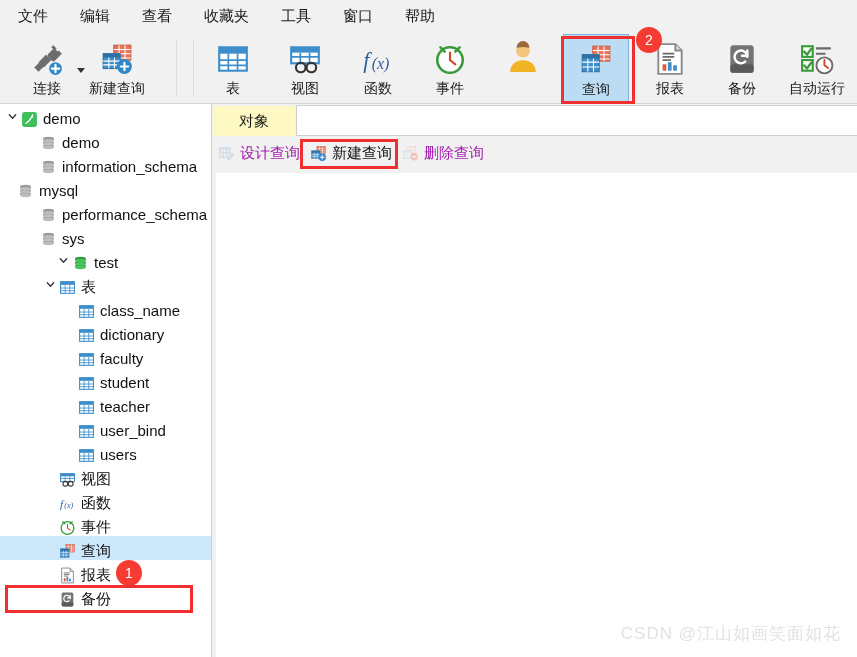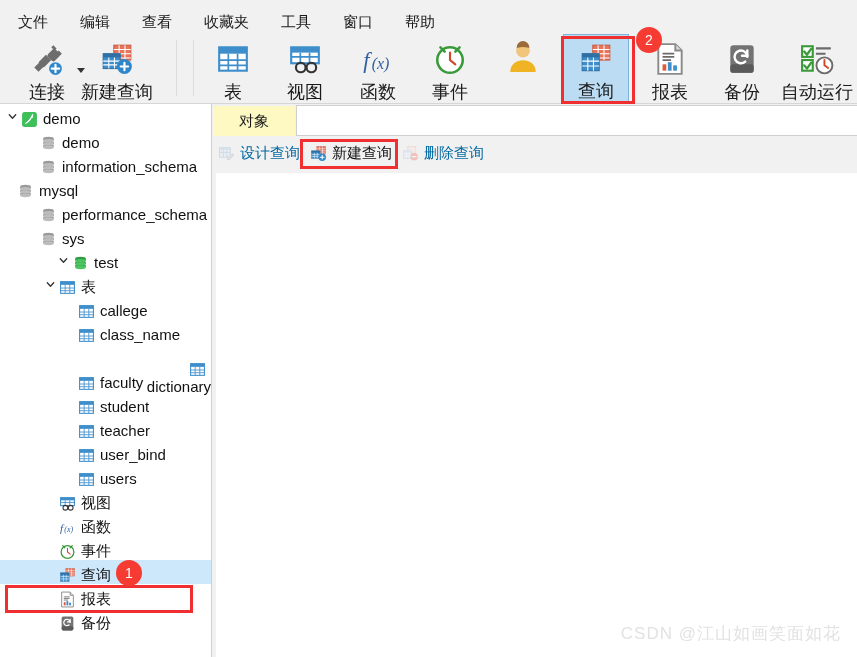--- a/index.html
+++ b/index.html
@@ -14,21 +14,21 @@
     position: relative;
     width: 857px; height: 657px;
     background: #f1f1f1;
   }
 
   
   .menubar {
     position: absolute; left: 0; top: 0;
     width: 857px; height: 32px;
     background: #f1f1f1;
-    display: flex; align-items: flex-end;
+    display: flex; align-items: center;
     padding-left: 18px;
   }
   .menu-item {
     font-size: 15px; color: #1a1a1a;
     margin-right: 32px;
     cursor: default;
     white-space: nowrap;
   }
   .menu-item:last-child { margin-right: 0; }
 
@@ -45,21 +45,21 @@
   }
   .tb-btn {
     width: 66px; height: 70px;
     display: flex; flex-direction: column;
     align-items: center; justify-content: flex-start;
     padding-top: 6px;
     cursor: default;
     position: relative;
   }
   .tb-btn .ico { height: 38px; display: flex; align-items: center; justify-content: center; }
-  .tb-btn .lbl { font-size: 18px; color: #1a1a1a; margin-top: 2px; white-space: nowrap; }
+  .tb-btn .lbl { font-size: 14px; color: #1a1a1a; margin-top: 2px; white-space: nowrap; }
   .tb-btn.selected {
     background: #bcdcf4;
     border: 1px solid #7fb4da;
   }
   .tb-dropdown-arrow {
     position: absolute;
     width: 0; height: 0;
     border-left: 4px solid transparent;
     border-right: 4px solid transparent;
     border-top: 5px solid #333;
@@ -131,21 +131,21 @@
   .action-btn {
     display: flex; align-items: center;
     height: 28px;
     padding: 0 4px;
     font-size: 15px;
     white-space: nowrap;
     cursor: default;
     position: relative;
   }
   .action-btn .aico { width: 20px; height: 18px; margin-right: 4px; display:flex; align-items:center; justify-content:center;}
-  .action-btn.disabled { color: #0369a1; }
+  .action-btn.disabled { color: #a21caf; }
   .action-btn.enabled { color: #111; }
   .content-area {
     position: absolute; left: 4px; top: 69px;
     width: 641px; height: 484px;
     background: #ffffff;
   }
 
   
   .redbox {
     position: absolute;
@@ -476,34 +476,23 @@
       </div>
       <div class="tree-row" style="padding-left: 61px;">
         <span class="twisty"></span>
         <span class="tree-ico">
           <svg width="17" height="17" viewBox="0 0 32 32">
         <rect x="3" y="5" width="26" height="22" fill="#fff" stroke="#3e8ecc" stroke-width="2"></rect>
         <rect x="3" y="5" width="26" height="6" fill="#3e8ecc"></rect>
         <path d="M3 17h26M3 22h26M11.6 11v16M20.3 11v16" stroke="#3e8ecc" stroke-width="1.6"></path>
       </svg>
         </span>
-        <span class="tree-label">callege</span>
+        <span class="tree-label">class_name</span>
       </div>
       <div class="tree-row" style="padding-left: 61px;">
-        <span class="twisty"></span>
-        <span class="tree-ico">
-          <svg width="17" height="17" viewBox="0 0 32 32">
-        <rect x="3" y="5" width="26" height="22" fill="#fff" stroke="#3e8ecc" stroke-width="2"></rect>
-        <rect x="3" y="5" width="26" height="6" fill="#3e8ecc"></rect>
-        <path d="M3 17h26M3 22h26M11.6 11v16M20.3 11v16" stroke="#3e8ecc" stroke-width="1.6"></path>
-      </svg>
-        </span>
-        <span class="tree-label">class_name</span>
-      </div>
-      <div class="tree-row" style="padding-left: 61px; flex-direction: column;">
         <span class="twisty"></span>
         <span class="tree-ico">
           <svg width="17" height="17" viewBox="0 0 32 32">
         <rect x="3" y="5" width="26" height="22" fill="#fff" stroke="#3e8ecc" stroke-width="2"></rect>
         <rect x="3" y="5" width="26" height="6" fill="#3e8ecc"></rect>
         <path d="M3 17h26M3 22h26M11.6 11v16M20.3 11v16" stroke="#3e8ecc" stroke-width="1.6"></path>
       </svg>
         </span>
         <span class="tree-label">dictionary</span>
       </div>

